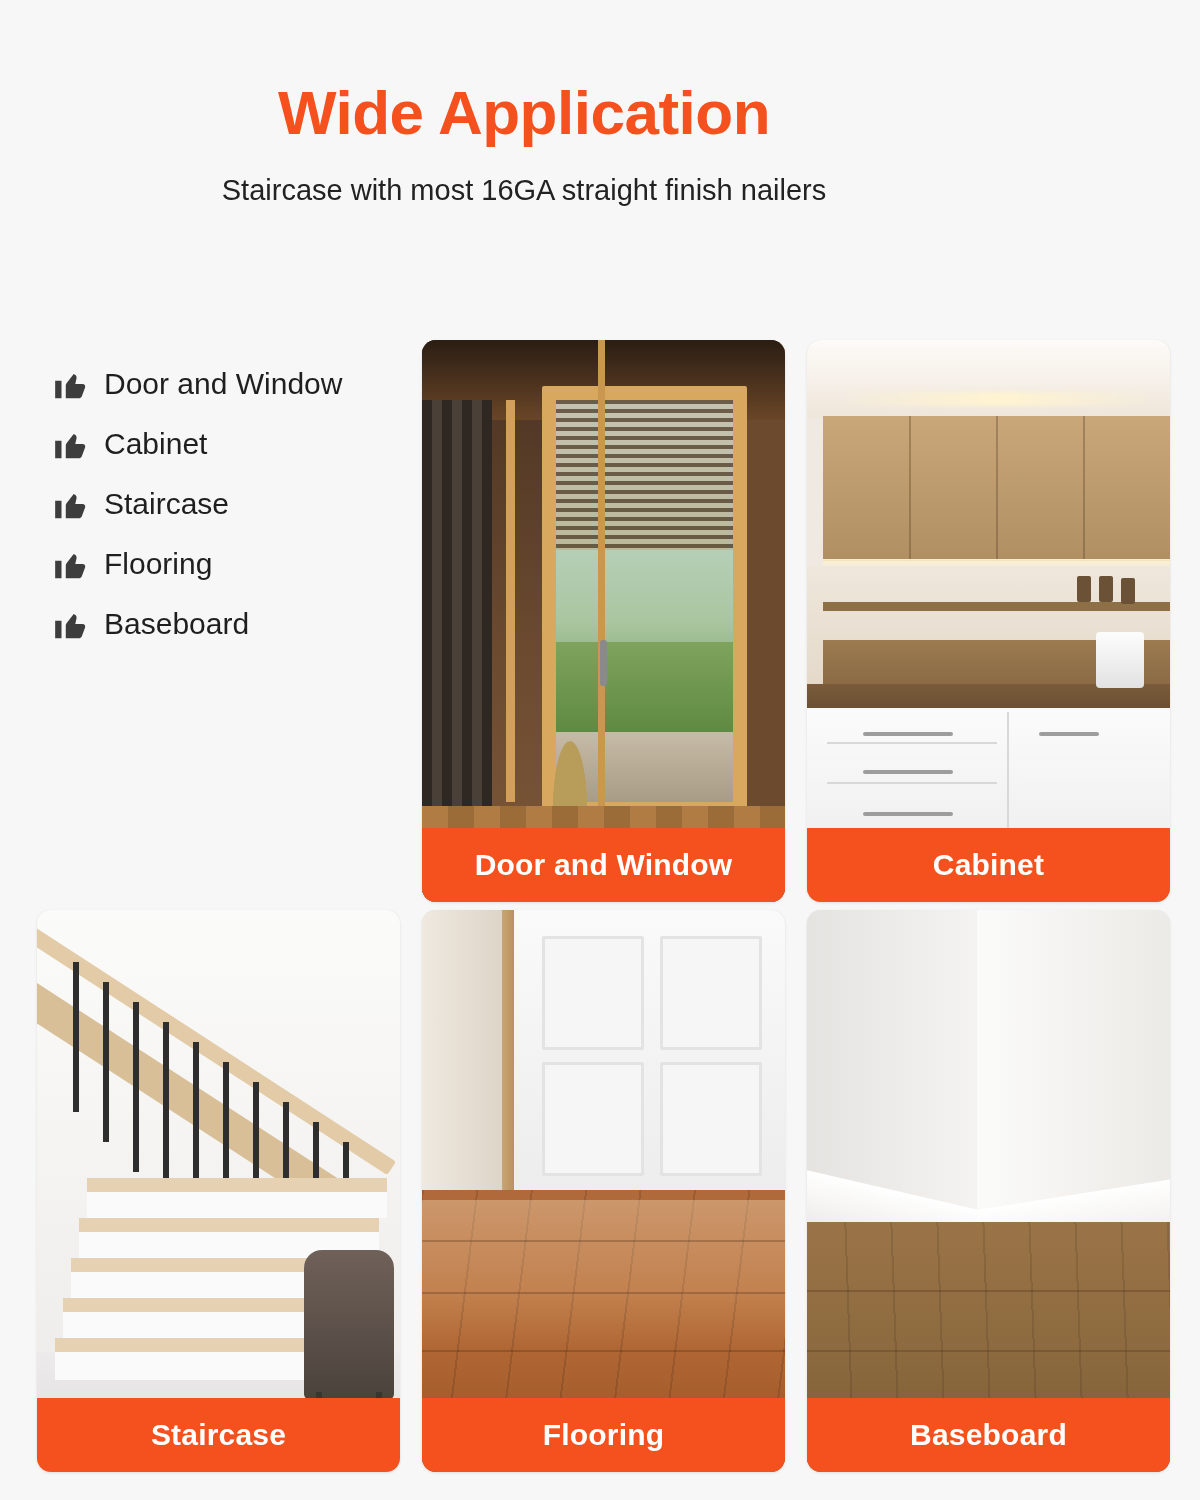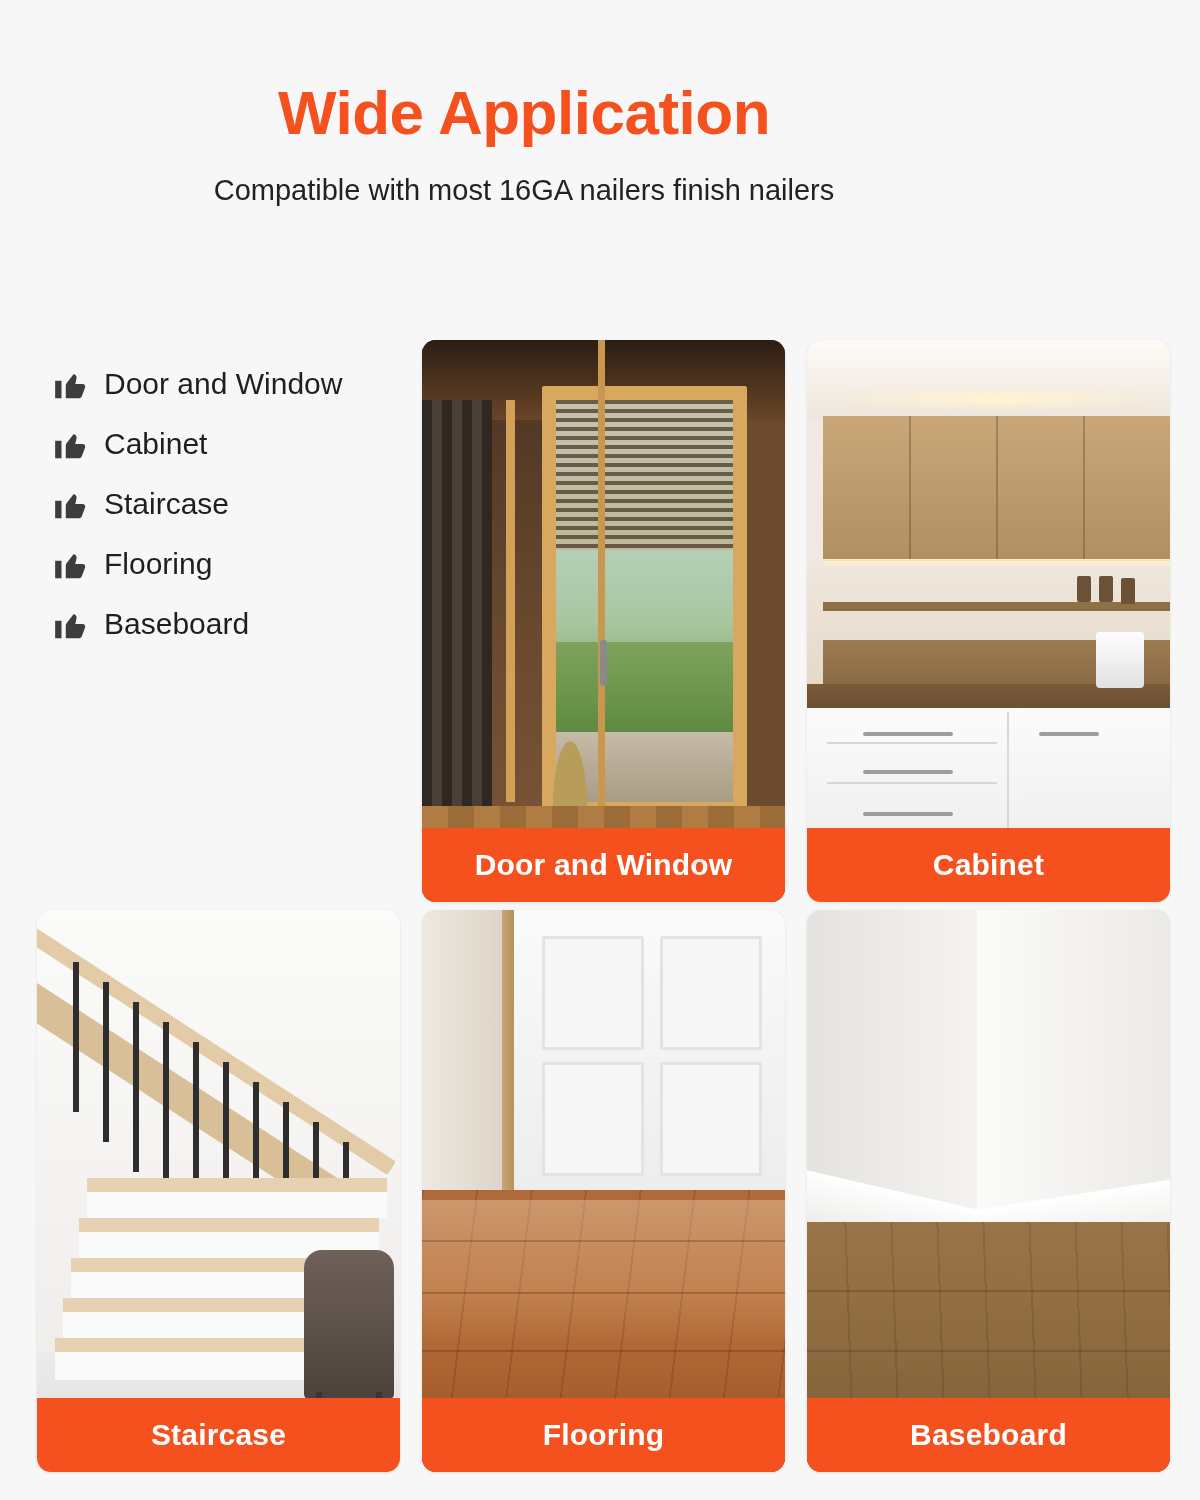--- a/index.html
+++ b/index.html
@@ -342,21 +342,21 @@
     position: absolute; height: 2px; background: rgba(50,30,10,0.22);
   }
 </style>
 </head>
 <body>
 
 <div class="page">
 
   <div class="header">
     <h1 class="title">Wide Application</h1>
-    <p class="subtitle">Compatible with most 16GA nailers finish nailers</p>
+    <p class="subtitle">Staircase with most 16GA straight finish nailers</p>
   </div>
 
   <div class="feature-list">
 
     <div class="feature-item">
       <span class="thumb-icon">
         <svg width="38" height="38" viewBox="0 0 24 24" aria-hidden="true">
           <path fill="#3d3d3d" d="M2 10h4v11H2zM8.5 21h8.2c1 0 1.9-.6 2.2-1.5l2-5.3c.4-1.1-.4-2.2-1.6-2.2h-4.6l.8-3.7c.2-.9-.2-1.8-1-2.2l-.8-.4-4.4 5.6c-.4.5-.6 1-.6 1.6V21z"></path>
         </svg>
       </span>

